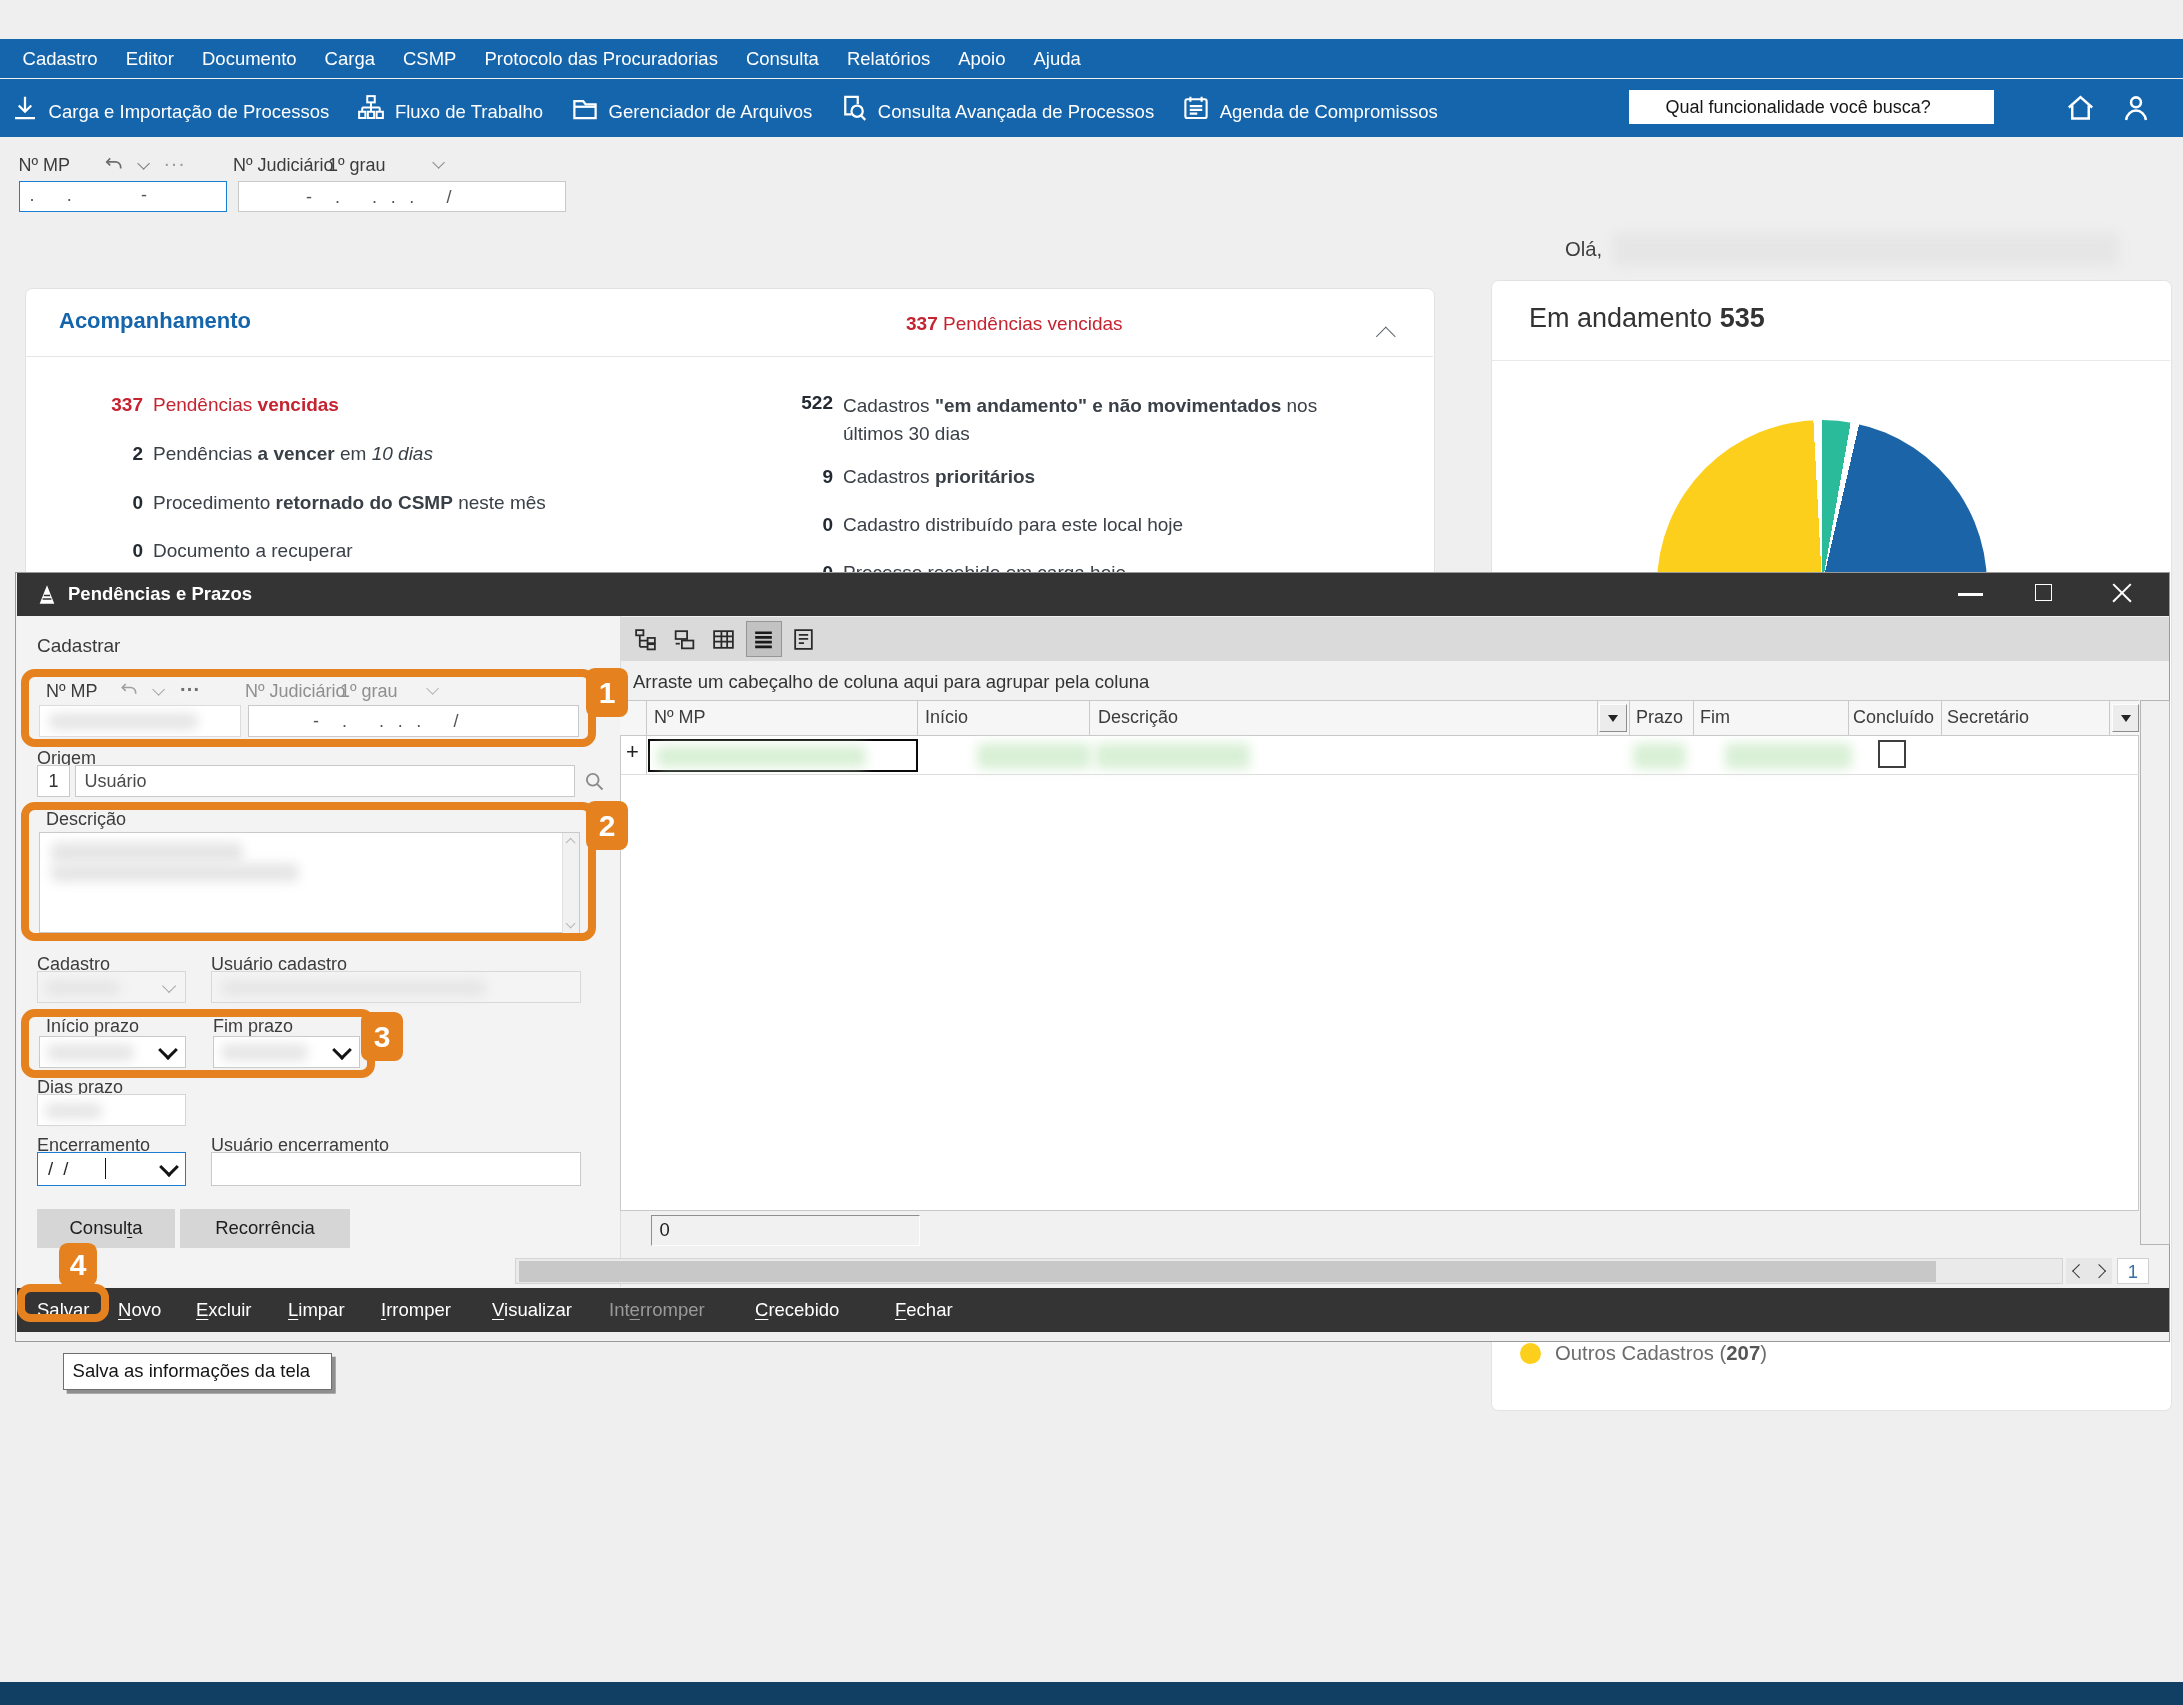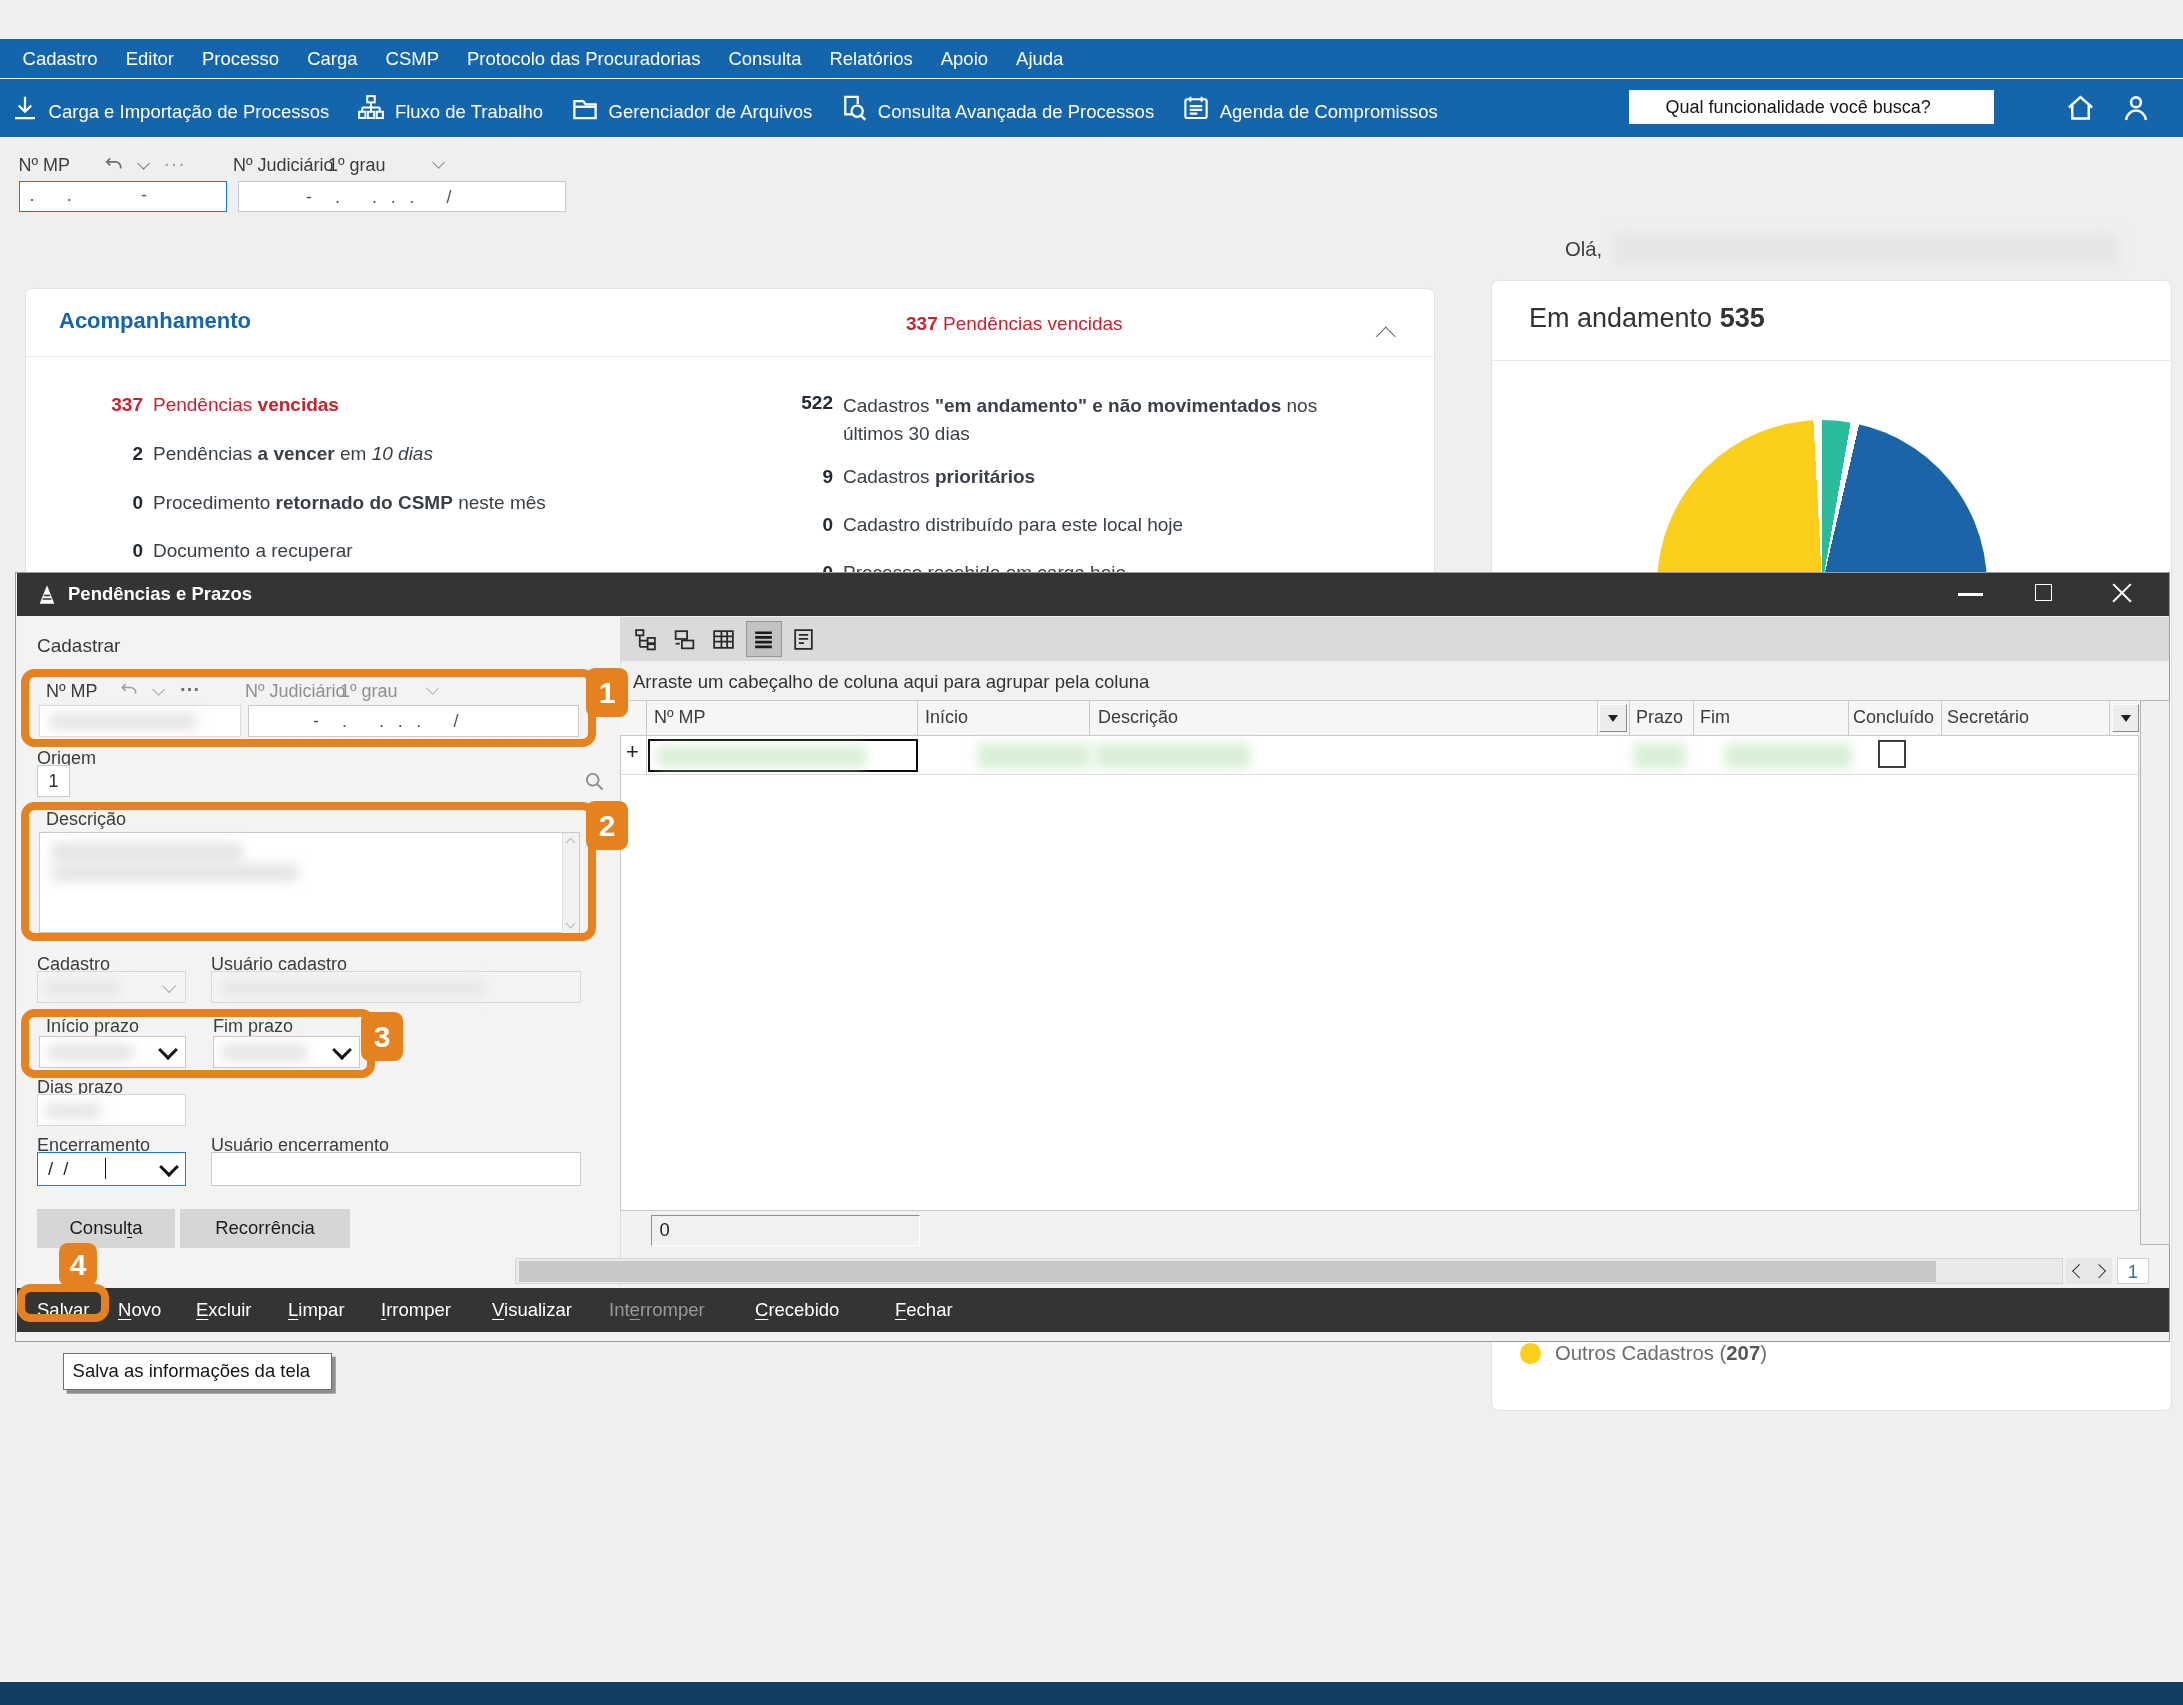--- a/index.html
+++ b/index.html
@@ -70,21 +70,21 @@
 </style>
 </head>
 <body>
 
 <div id="root">
 
 
   <div class="abs menubar">
     <span class="menuitem">Cadastro</span>
     <span class="menuitem">Editor</span>
-    <span class="menuitem">Processo</span>
+    <span class="menuitem">Documento</span>
     <span class="menuitem">Carga</span>
     <span class="menuitem">CSMP</span>
     <span class="menuitem">Protocolo das Procuradorias</span>
     <span class="menuitem">Consulta</span>
     <span class="menuitem">Relatórios</span>
     <span class="menuitem">Apoio</span>
     <span class="menuitem">Ajuda</span>
   </div>
 
   <div class="abs toolbar">
@@ -236,20 +236,23 @@
   <div class="abs dg" style="left:39px;top:705px;width:202px;height:32px;background:#fff;border:0.6px solid #dcdcdc">
     <div class="blob" style="position:absolute;left:8.6px;top:7.4px;width:149px;height:17px"></div>
   </div>
   <div class="abs dg field" style="left:248px;top:705px;width:331px;height:32px">
     <span class="mask" style="display:block;padding-left:64px;line-height:31px">-  .   . . .   /</span>
   </div>
 
   <span class="abs dg lbl" style="left:37px;top:748px">Origem</span>
   <div class="abs dg field" style="left:37px;top:765px;width:33px;height:32px;text-align:center">
     <span style="line-height:31px;font-size:18px;color:#333">1</span>
+  </div>
+  <div class="abs dg field" style="left:75px;top:765px;width:500px;height:32px">
+    <span style="display:block;padding-left:8.6px;line-height:31px;font-size:18px;color:#4a4a4a">Usuário</span>
   </div>
   <svg class="abs dg" style="left:583px;top:770px" width="23.4" height="23.4" viewBox="0 0 24 24" fill="none" stroke="#8a8a8a" stroke-width="1.9">
       <circle cx="10" cy="10" r="6"></circle>
       <path d="M14.5 14.5 20 20"></path>
     </svg>
 
   <span class="abs dg lbl" style="left:46px;top:809px">Descrição</span>
   <div class="abs dg field" style="left:39px;top:832px;width:541px;height:101px">
     <div class="blob" style="position:absolute;left:11px;top:8.6px;width:192px;height:21px"></div>
     <div class="blob" style="position:absolute;left:11px;top:30px;width:248px;height:18.5px"></div>

